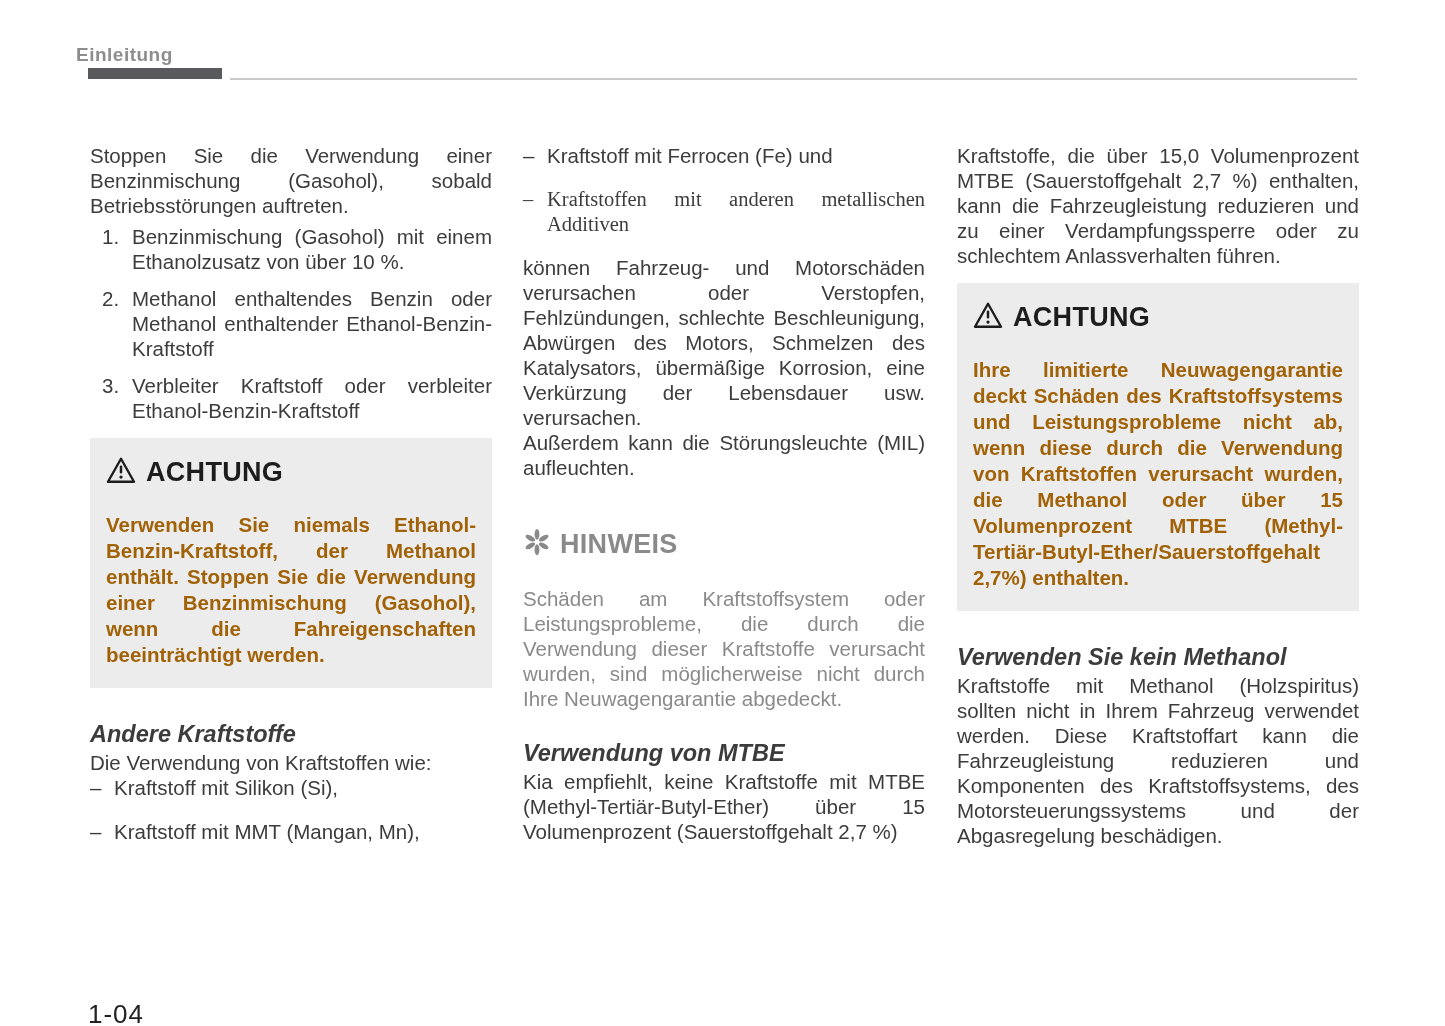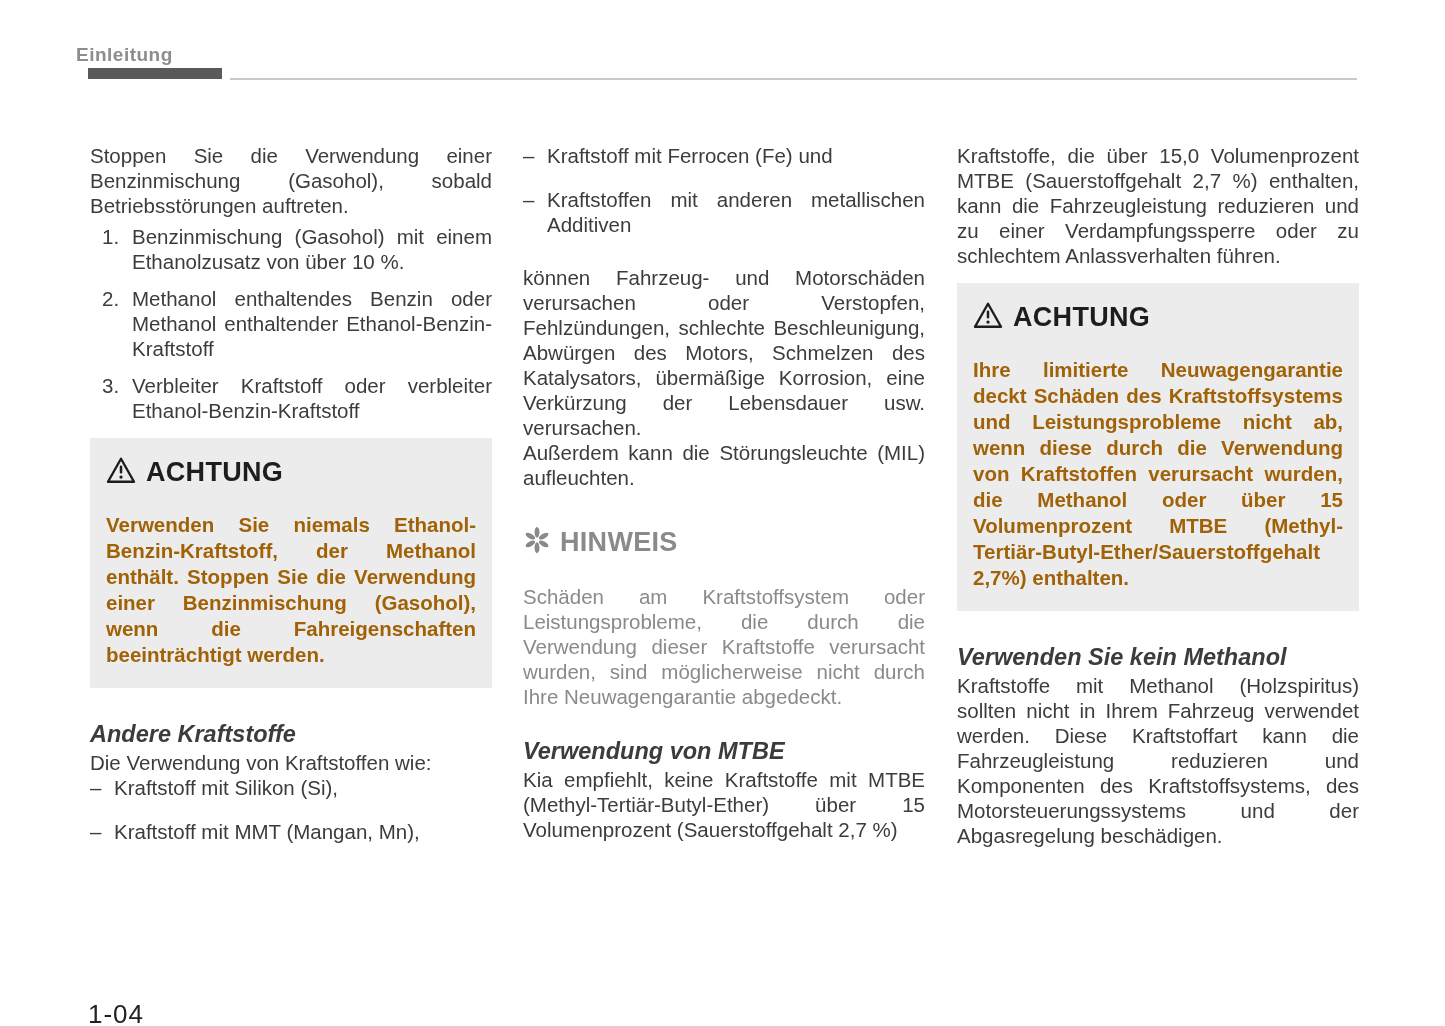--- a/index.html
+++ b/index.html
@@ -69,37 +69,37 @@
   }
   .caution-title svg { flex: 0 0 auto; }
   .caution-body {
     margin-top: 24px;
     font-weight: bold; color: #a16207;
     font-size: 20.5px; line-height: 26px;
     text-align: justify;
   }
 
   
-  .notice { margin-top: 36px; color: #8a8a8a; }
+  .notice { margin-top: 48px; color: #8a8a8a; }
   .notice-title {
     display: flex; align-items: center; gap: 9px;
     font-size: 27px; font-weight: bold; color: #8a8a8a;
     letter-spacing: 0.3px;
   }
   .notice-body { margin-top: 26px; text-align: justify; line-height: 25px; }
 
   
   .sub-heading {
     font-style: italic; font-weight: bold;
     font-size: 23.5px; color: #3c3c3c;
     margin-top: 34px; margin-bottom: 3px;
     text-align: left;
   }
   .mt-lg { margin-top: 30px; }
-  .gap-after { margin-bottom: 28px; }
+  .gap-after { margin-bottom: 18px; font-family: Liberation Serif, serif; }
 </style>
 </head>
 <body>
 
 <div class="running-head">Einleitung</div>
 <div class="head-bar"></div>
 <div class="head-rule"></div>
 
 <div class="col col-1">
   <p class="body">Stoppen Sie die Verwendung einer Benzinmischung (Gasohol), sobald Betriebsstörungen auftreten.</p>

